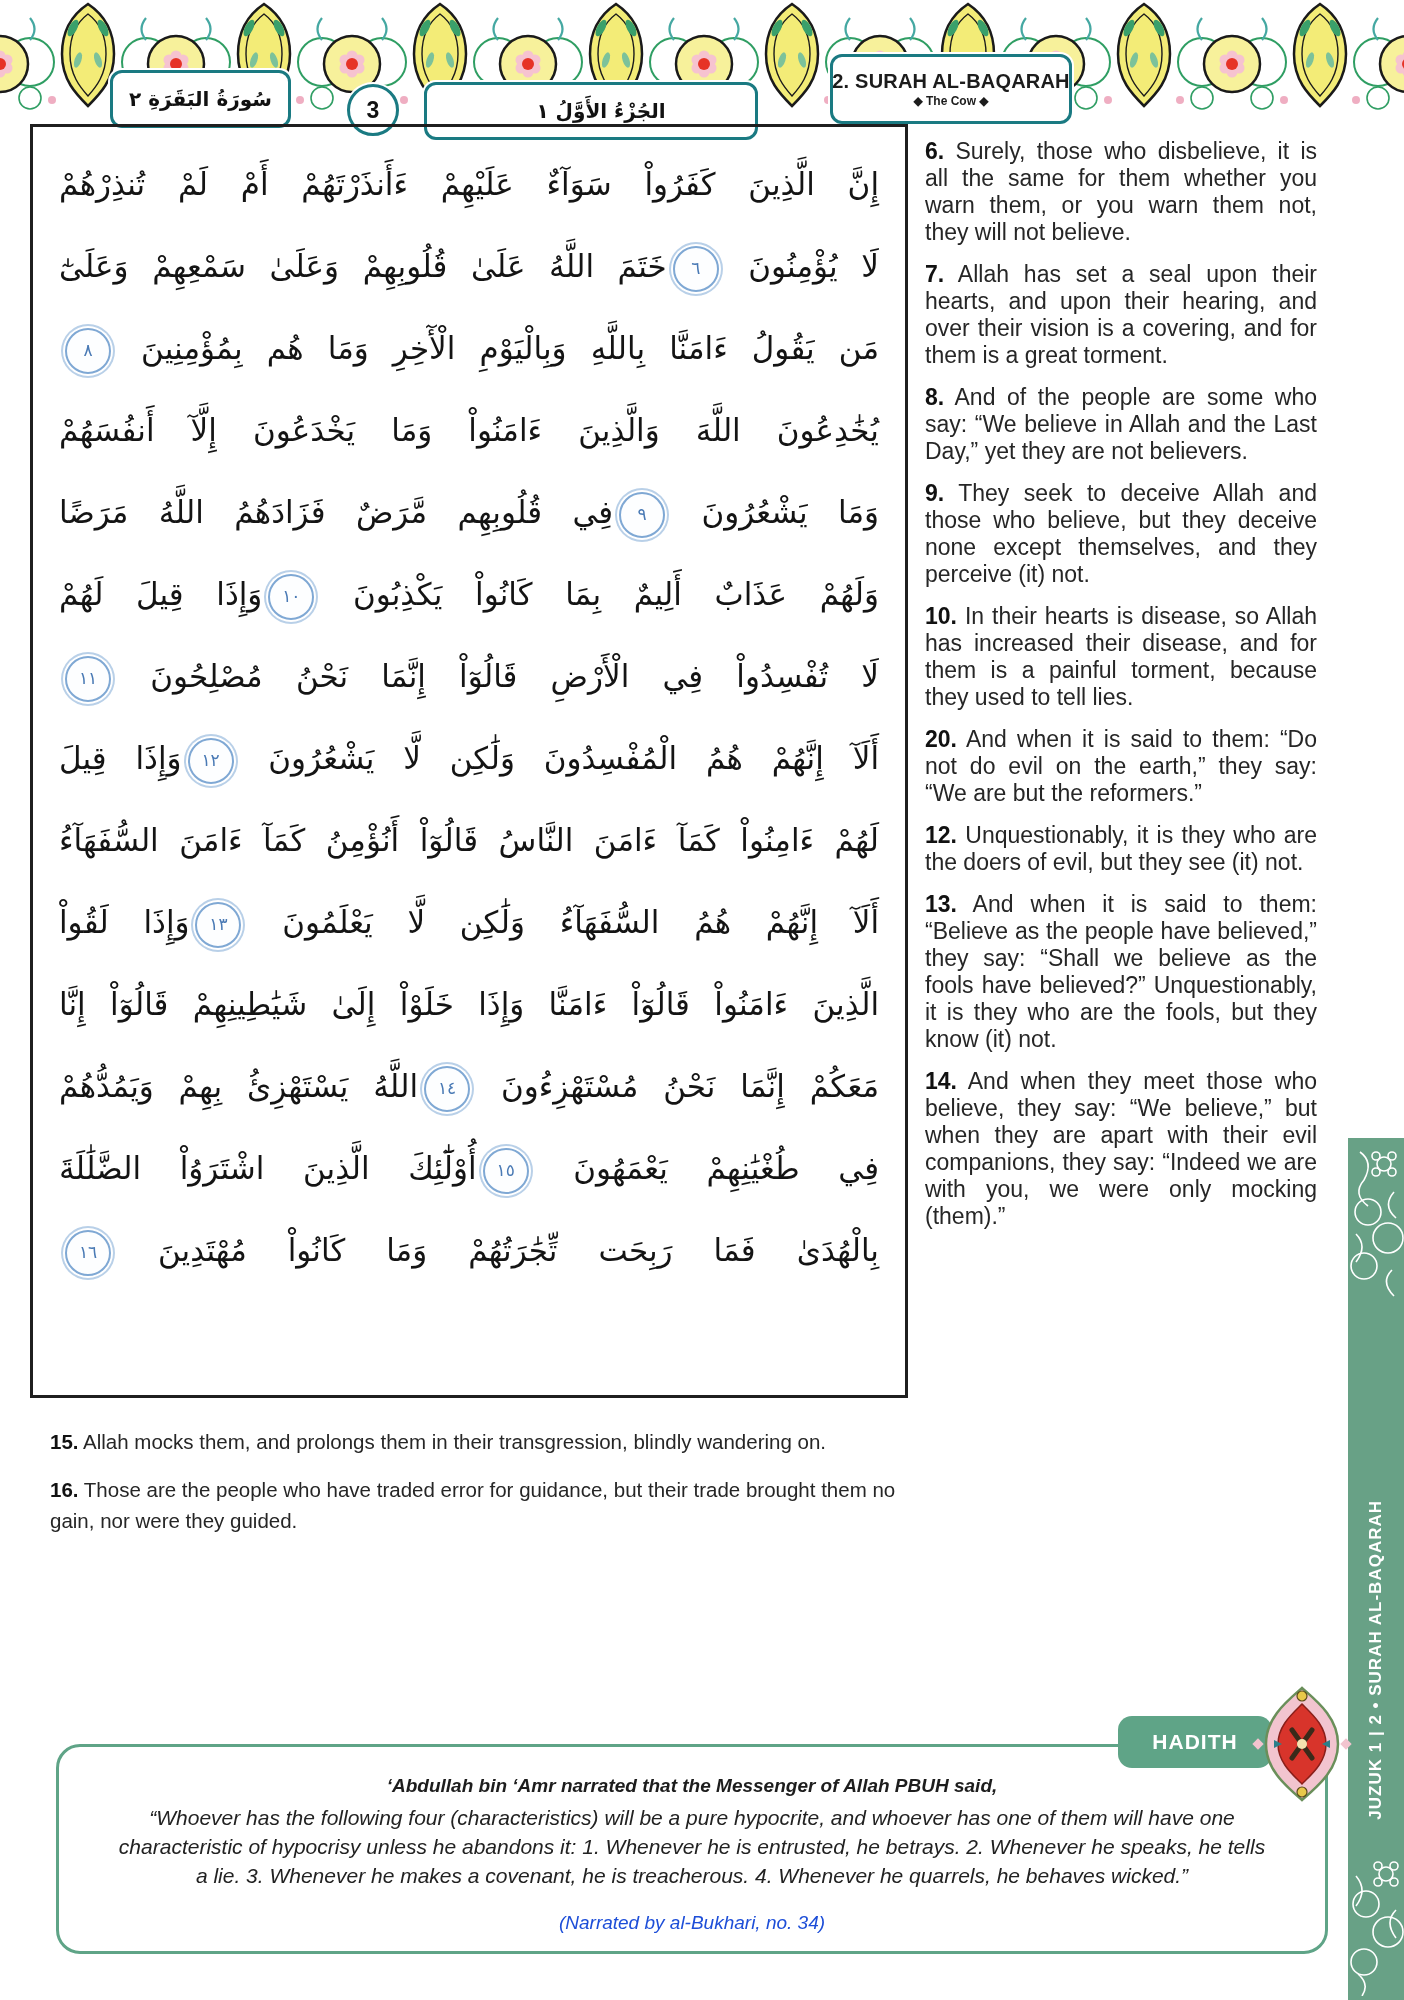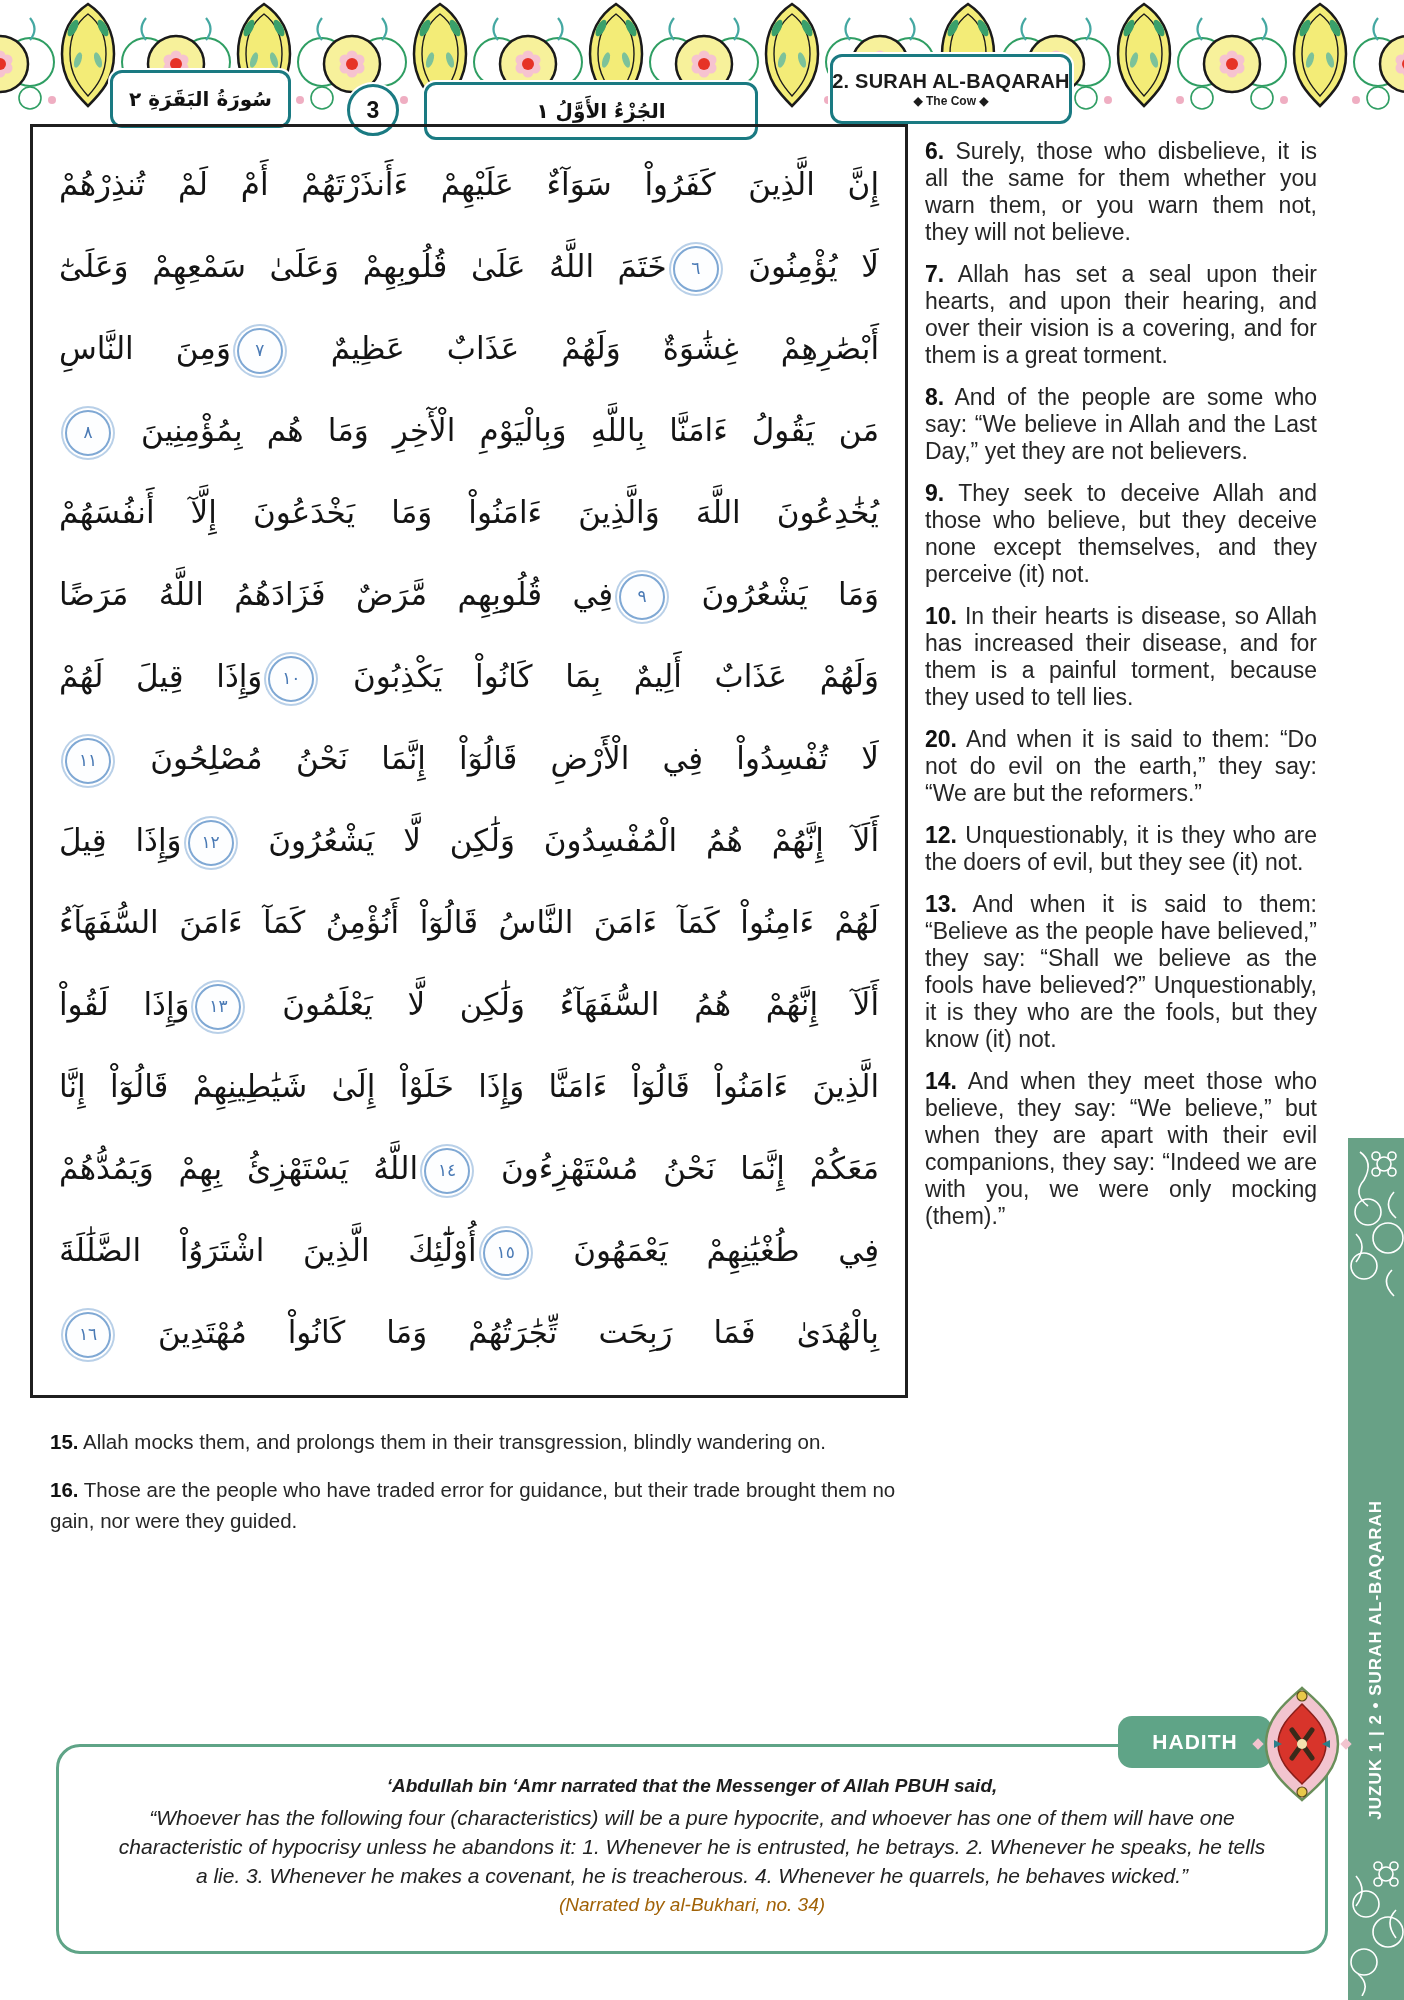--- a/index.html
+++ b/index.html
@@ -46,21 +46,21 @@
   .sidebar-ornament.top{top:4px;}
   .sidebar-ornament.bottom{bottom:4px;}
   .sidebar-label-wrap{position:absolute;left:0;top:282px;width:56px;height:480px;
          display:flex;align-items:center;justify-content:center;}
   .sidebar-label{writing-mode:vertical-rl;transform:rotate(180deg);color:#fff;font-weight:bold;
          font-size:17px;letter-spacing:1px;white-space:nowrap;}
   .hadith-box{position:absolute;left:56px;top:1744px;width:1272px;height:210px;box-sizing:border-box;
          border:3px solid var(--hadith_green);border-radius:24px;text-align:center;padding-top:28px;}
   .hadith-title{font-size:19px;font-weight:bold;font-style:italic;color:#1d1d1d;margin:0 60px 6px;}
   .hadith-body{font-size:21px;font-style:italic;color:#222;line-height:29px;margin:0 auto;width:1160px;}
-  .hadith-source{font-size:19px;font-style:italic;color:#a16207;margin-top:4px;}
+  .hadith-source{font-size:19px;font-style:italic;color:#1d4ed8;margin-top:22px;}
   .hadith-tag{position:absolute;left:1118px;top:1716px;width:154px;height:52px;
          background:var(--hadith_green);border-radius:14px;display:flex;align-items:center;
          justify-content:center;color:#fff;font-weight:bold;font-size:21px;letter-spacing:1px;}
   .hadith-emblem{position:absolute;left:1252px;top:1684px;}
 </style>
 </head>
 <body>
 
 <div class="page">
 
@@ -117,21 +117,20 @@
     <span>الجُزْءُ الأَوَّلُ ١</span>
   </div>
   <div class="title-box">
     <div class="title-en">2. SURAH AL-BAQARAH</div>
     <div class="subtitle-en">◆ The Cow ◆</div>
   </div>
 
   <div class="quran-box" id="quran-lines">
       <div class="qline">إِنَّ الَّذِينَ كَفَرُواْ سَوَآءٌ عَلَيْهِمْ ءَأَنذَرْتَهُمْ أَمْ لَمْ تُنذِرْهُمْ </div>
       <div class="qline">لَا يُؤْمِنُونَ <span class="medallion">٦</span>خَتَمَ اللَّهُ عَلَىٰ قُلُوبِهِمْ وَعَلَىٰ سَمْعِهِمْ وَعَلَىٰٓ </div>
-      <div class="qline">أَبْصَٰرِهِمْ غِشَٰوَةٌ وَلَهُمْ عَذَابٌ عَظِيمٌ <span class="medallion">٧</span>وَمِنَ النَّاسِ </div>
       <div class="qline">مَن يَقُولُ ءَامَنَّا بِاللَّهِ وَبِالْيَوْمِ الْأٓخِرِ وَمَا هُم بِمُؤْمِنِينَ <span class="medallion">٨</span></div>
       <div class="qline">يُخَٰدِعُونَ اللَّهَ وَالَّذِينَ ءَامَنُواْ وَمَا يَخْدَعُونَ إِلَّآ أَنفُسَهُمْ </div>
       <div class="qline">وَمَا يَشْعُرُونَ <span class="medallion">٩</span>فِي قُلُوبِهِم مَّرَضٌ فَزَادَهُمُ اللَّهُ مَرَضًا </div>
       <div class="qline">وَلَهُمْ عَذَابٌ أَلِيمٌ بِمَا كَانُواْ يَكْذِبُونَ <span class="medallion">١٠</span>وَإِذَا قِيلَ لَهُمْ </div>
       <div class="qline">لَا تُفْسِدُواْ فِي الْأَرْضِ قَالُوٓاْ إِنَّمَا نَحْنُ مُصْلِحُونَ <span class="medallion">١١</span></div>
       <div class="qline">أَلَآ إِنَّهُمْ هُمُ الْمُفْسِدُونَ وَلَٰكِن لَّا يَشْعُرُونَ <span class="medallion">١٢</span>وَإِذَا قِيلَ </div>
       <div class="qline">لَهُمْ ءَامِنُواْ كَمَآ ءَامَنَ النَّاسُ قَالُوٓاْ أَنُؤْمِنُ كَمَآ ءَامَنَ السُّفَهَآءُ </div>
       <div class="qline">أَلَآ إِنَّهُمْ هُمُ السُّفَهَآءُ وَلَٰكِن لَّا يَعْلَمُونَ <span class="medallion">١٣</span>وَإِذَا لَقُواْ </div>
       <div class="qline">الَّذِينَ ءَامَنُواْ قَالُوٓاْ ءَامَنَّا وَإِذَا خَلَوْاْ إِلَىٰ شَيَٰطِينِهِمْ قَالُوٓاْ إِنَّا </div>
       <div class="qline">مَعَكُمْ إِنَّمَا نَحْنُ مُسْتَهْزِءُونَ <span class="medallion">١٤</span>اللَّهُ يَسْتَهْزِئُ بِهِمْ وَيَمُدُّهُمْ </div>

